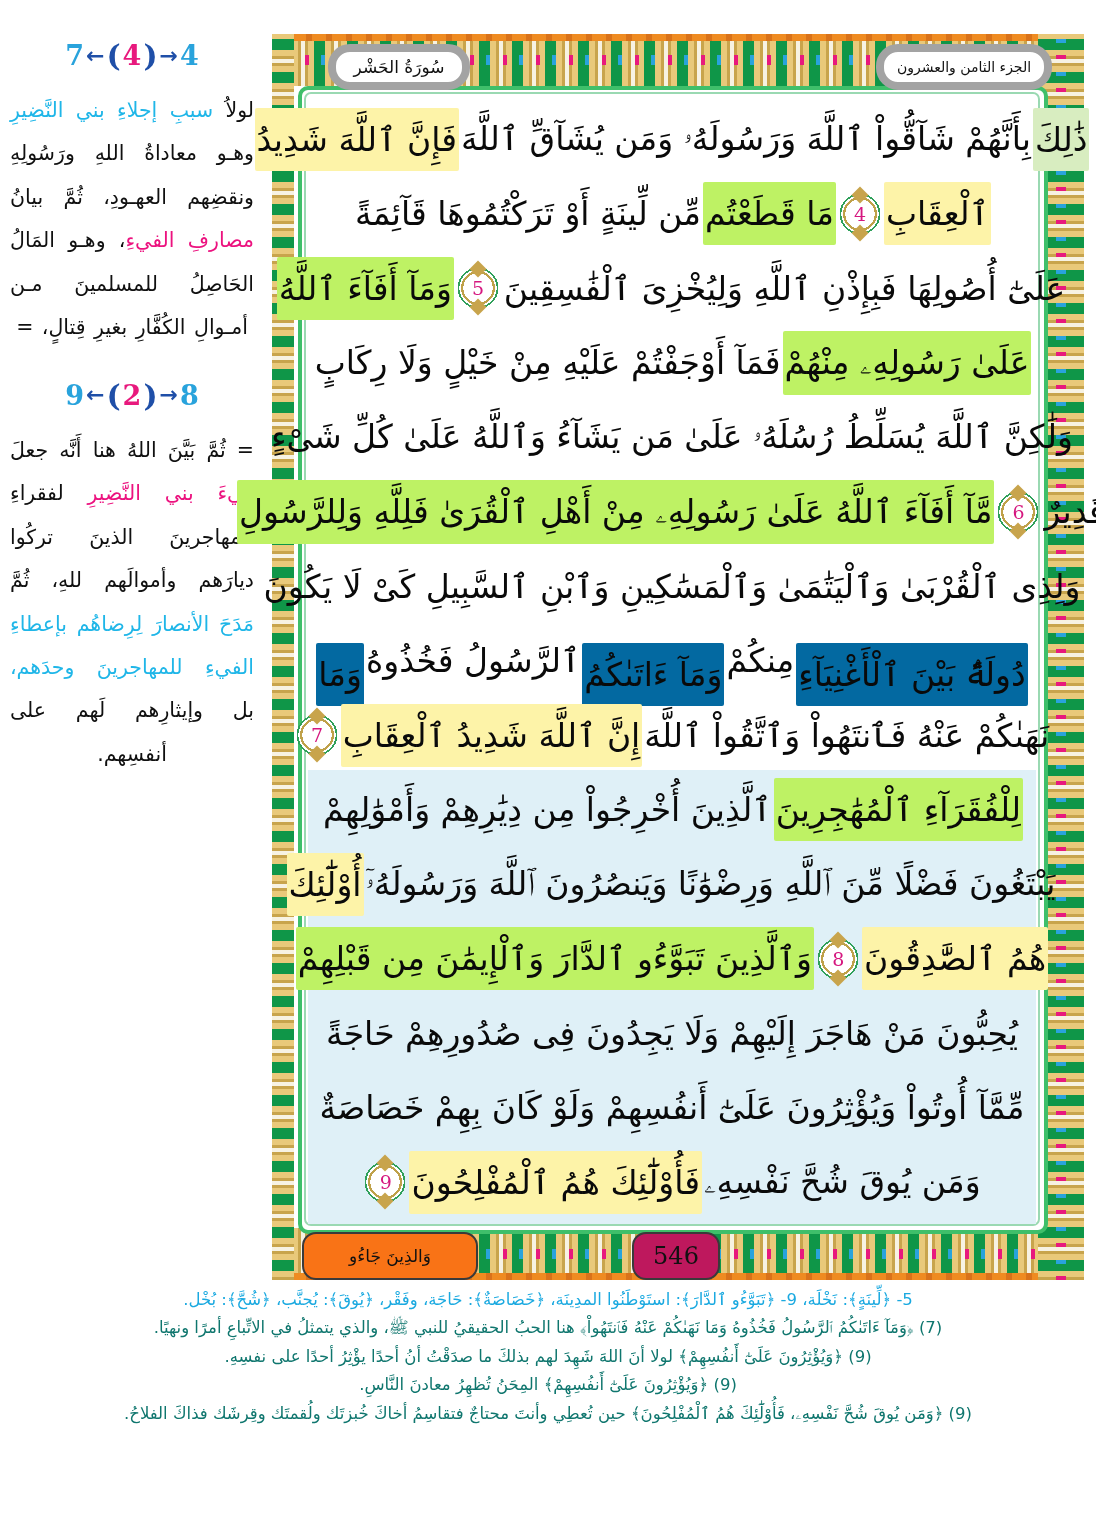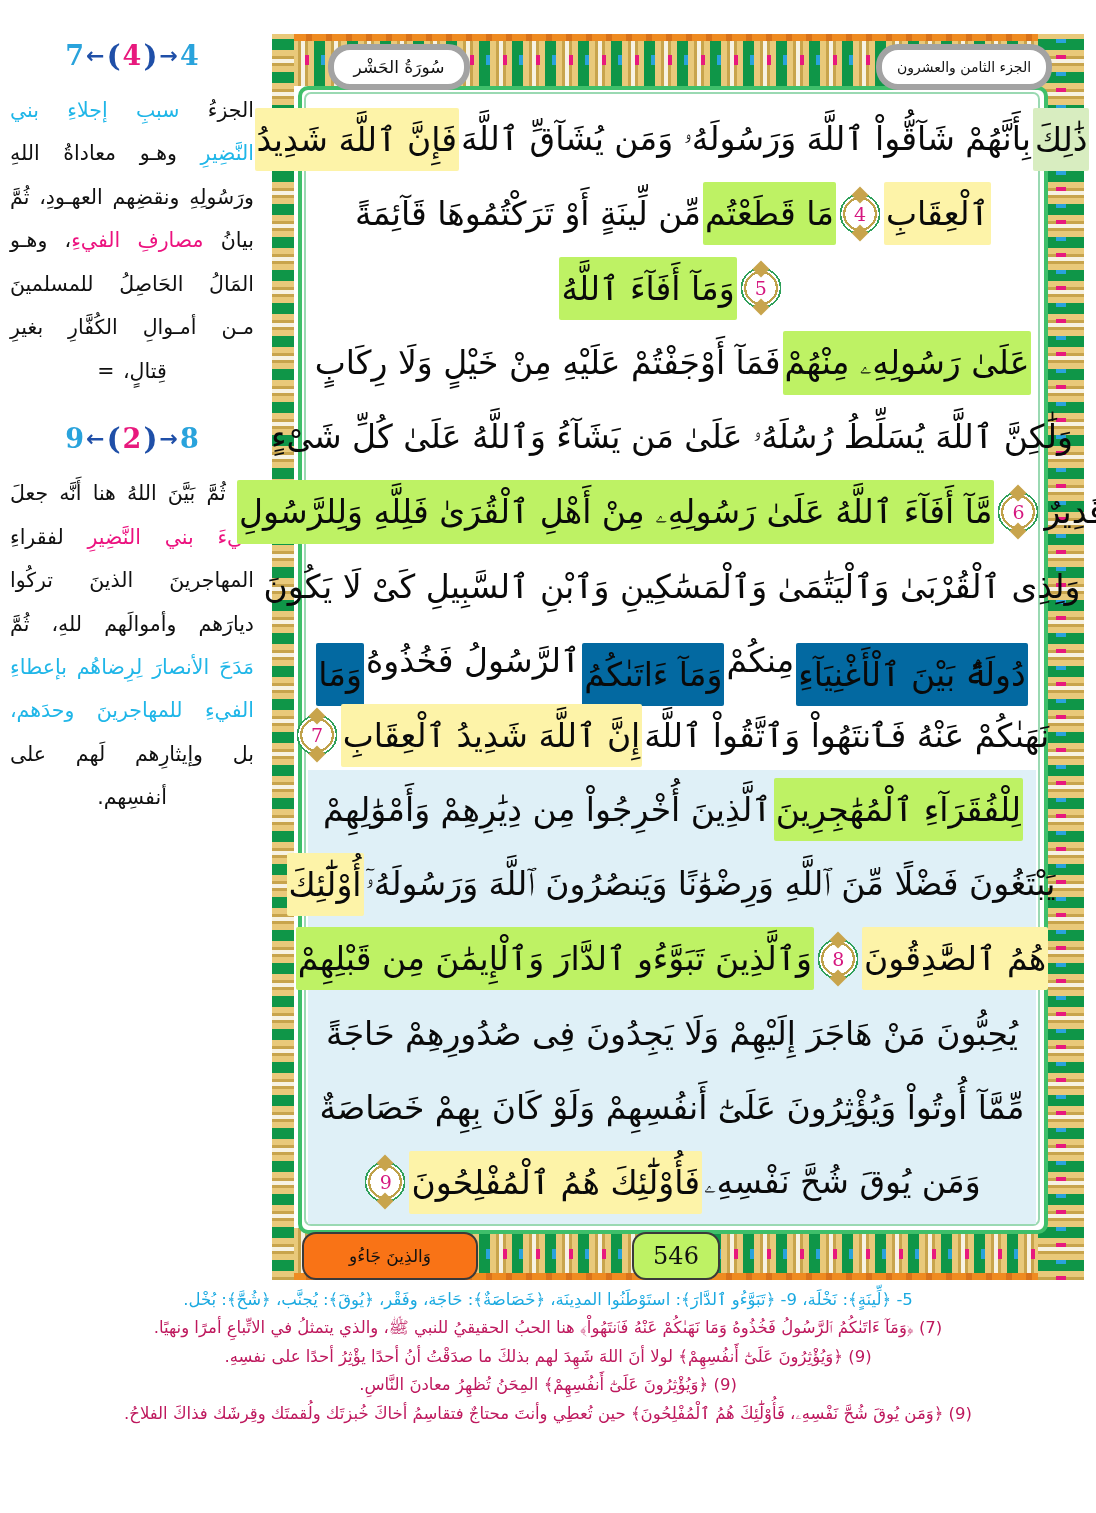--- a/index.html
+++ b/index.html
@@ -101,32 +101,32 @@
   }
   .inner-rule2{
     position:absolute;left:32px;top:58px;width:732px;height:1130px;
     border:2px solid #9ad9b2;border-radius:7px;
     background:#ffffff;
   }
 
   
   .cartouche{
     position:absolute;top:44px;height:46px;
-    background:#ffffff;border:6px solid #a3a3a3;border-radius:22px;
+    background:#ffffff;border:8px solid #a3a3a3;border-radius:22px;
     display:flex;align-items:center;justify-content:center;
     font-family:"DejaVu Sans","Liberation Sans",sans-serif;
     font-size:17px;color:#111;white-space:nowrap;z-index:6;
     padding:0 10px;box-sizing:border-box;
   }
   .cart-surah{left:328px;width:142px;}
   .cart-juz{left:876px;width:176px;font-size:14px;}
 
   .page-no{
     position:absolute;left:632px;top:1232px;width:84px;height:44px;
-    background:#bef264;border:2px solid #3a3a3a;border-radius:14px;
+    background:#be185d;border:2px solid #3a3a3a;border-radius:14px;
     display:flex;align-items:center;justify-content:center;
     font-family:"DejaVu Serif","Liberation Serif",serif;
     font-size:24px;color:#111;z-index:6;
   }
   .catchword{
     position:absolute;left:302px;top:1232px;width:172px;height:44px;
     background:#f97316;border:2px solid #3a3a3a;border-radius:14px;
     display:flex;align-items:center;justify-content:center;
     font-size:17px;color:#111;z-index:6;
   }
@@ -177,40 +177,40 @@
   .footnotes{
     position:absolute;left:0;top:1286px;width:1096px;
     direction:rtl;text-align:center;
     padding:0 40px;box-sizing:border-box;
   }
   .fn-line{
     font-size:16.5px;line-height:1.72;white-space:nowrap;
     font-family:"DejaVu Sans","Liberation Sans",sans-serif;
   }
   .fn-blue{color:#1aa9e0;}
-  .fn-magenta{color:#be185d;}
+  .fn-magenta{color:#0f766e;}
 </style>
 </head>
 <body>
 
 <div class="page">
 
   <div class="sidebar">
 
     <div class="nav-row">
       <span class="nav-num-blue">7</span>
       <span class="nav-arrow">←</span>
       <span class="nav-paren">(</span>
       <span class="nav-num-magenta">4</span>
       <span class="nav-paren">)</span>
       <span class="nav-arrow">→</span>
       <span class="nav-num-blue">4</span>
     </div>
 
-    <div class="cmt"><span class="c-black">الجزءُ </span><span class="c-cyan">سببِ إجلاءِ بني النَّضِيرِ</span><span class="c-black"> وهـو معاداةُ اللهِ ورَسُولِهِ ونقضِهم العهـودِ، ثُمَّ بيانُ </span><span class="c-magenta">مصارفِ الفيءِ</span><span class="c-black">، وهـو المَالُ الحَاصِلُ للمسلمينَ مـن أمـوالِ الكُفَّارِ بغيرِ قِتالٍ، =</span></div>
+    <div class="cmt"><span class="c-black">لولاُ </span><span class="c-cyan">سببِ إجلاءِ بني النَّضِيرِ</span><span class="c-black"> وهـو معاداةُ اللهِ ورَسُولِهِ ونقضِهم العهـودِ، ثُمَّ بيانُ </span><span class="c-magenta">مصارفِ الفيءِ</span><span class="c-black">، وهـو المَالُ الحَاصِلُ للمسلمينَ مـن أمـوالِ الكُفَّارِ بغيرِ قِتالٍ، =</span></div>
 
     <div class="nav-row second">
       <span class="nav-num-blue">9</span>
       <span class="nav-arrow">←</span>
       <span class="nav-paren">(</span>
       <span class="nav-num-magenta">2</span>
       <span class="nav-paren">)</span>
       <span class="nav-arrow">→</span>
       <span class="nav-num-blue">8</span>
     </div>
@@ -257,20 +257,21 @@
       </div>
       <div class="aya-line">
         <span class="seg hl-yellow">ٱلْعِقَابِ</span>
         <span class="aya-num">
           <span>4</span>
         </span>
         <span class="seg hl-pink">مَا قَطَعْتُم</span>
         <span class="seg hl-none">مِّن لِّينَةٍ أَوْ تَرَكْتُمُوهَا قَآئِمَةً</span>
       </div>
       <div class="aya-line">
+        <span class="seg hl-none">عَلَىٰٓ أُصُولِهَا فَبِإِذْنِ ٱللَّهِ وَلِيُخْزِىَ ٱلْفَٰسِقِينَ</span>
         <span class="aya-num">
           <span>5</span>
         </span>
         <span class="seg hl-pink">وَمَآ أَفَآءَ ٱللَّهُ</span>
       </div>
       <div class="aya-line">
         <span class="seg hl-pink">عَلَىٰ رَسُولِهِۦ مِنْهُمْ</span>
         <span class="seg hl-none">فَمَآ أَوْجَفْتُمْ عَلَيْهِ مِنْ خَيْلٍ وَلَا رِكَابٍ</span>
       </div>
       <div class="aya-line">

